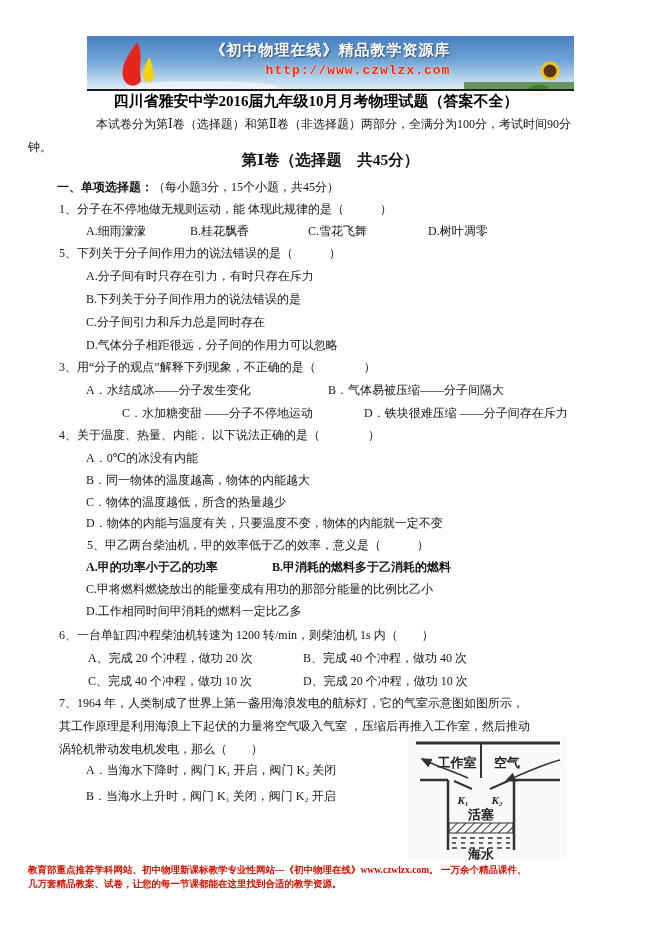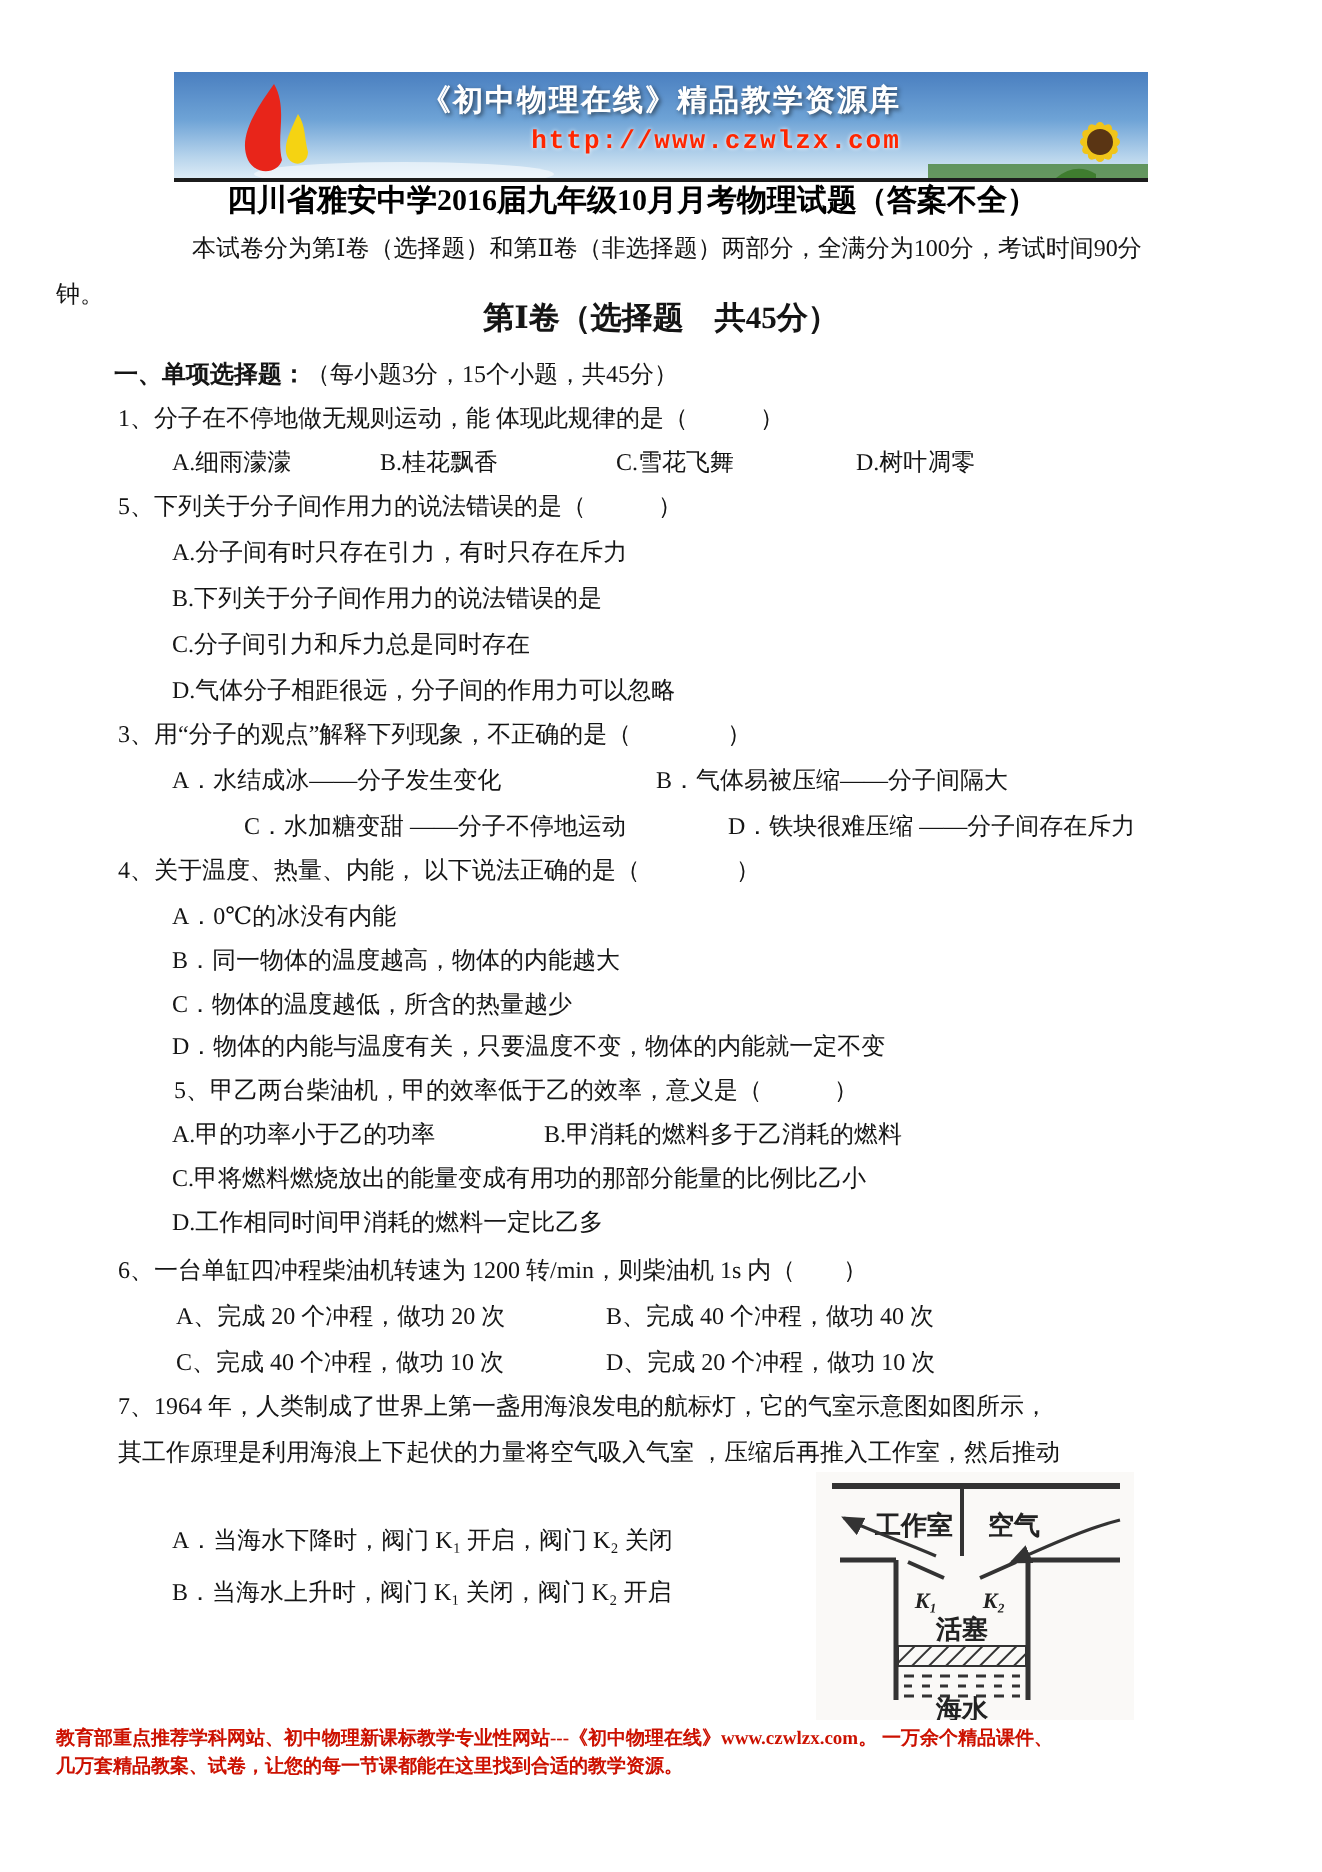--- a/index.html
+++ b/index.html
@@ -87,36 +87,37 @@
     <span class="c" style="width:242px;">C．水加糖变甜 ——分子不停地运动</span><span class="c">D．铁块很难压缩 ——分子间存在斥力</span>
   </div>
 
   <div class="ln" style="top:425px;left:59px;">4、关于温度、热量、内能， 以下说法正确的是（　　　　）</div>
   <div class="ln" style="top:448px;left:86px;">A．0℃的冰没有内能</div>
   <div class="ln" style="top:492px;left:86px;">C．物体的温度越低，所含的热量越少</div>
   <div class="ln" style="top:470px;left:86px;">B．同一物体的温度越高，物体的内能越大</div>
   <div class="ln" style="top:513px;left:86px;">D．物体的内能与温度有关，只要温度不变，物体的内能就一定不变</div>
 
   <div class="ln" style="top:535px;left:47px;margin-left:40px;">5、甲乙两台柴油机，甲的效率低于乙的效率，意义是（　　　）</div>
-  <div class="ln" style="top:557px;left:86px;">
+  <div class="ln" style="top:557px;left:86px;font-weight:bold;">
     <span class="c" style="width:186px;">A.甲的功率小于乙的功率</span><span class="c">B.甲消耗的燃料多于乙消耗的燃料</span>
   </div>
   <div class="ln" style="top:579px;left:86px;">C.甲将燃料燃烧放出的能量变成有用功的那部分能量的比例比乙小</div>
   <div class="ln" style="top:601px;left:86px;">D.工作相同时间甲消耗的燃料一定比乙多</div>
 
   <div class="ln" style="top:625px;left:59px;">6、一台单缸四冲程柴油机转速为 1200 转/min，则柴油机 1s 内（　　）</div>
   <div class="ln" style="top:648px;left:88px;">
     <span class="c" style="width:215px;">A、完成 20 个冲程，做功 20 次</span><span class="c">B、完成 40 个冲程，做功 40 次</span>
   </div>
   <div class="ln" style="top:671px;left:88px;">
     <span class="c" style="width:215px;">C、完成 40 个冲程，做功 10 次</span><span class="c">D、完成 20 个冲程，做功 10 次</span>
   </div>
 
   <div class="ln" style="top:693px;left:59px;">7、1964 年，人类制成了世界上第一盏用海浪发电的航标灯，它的气室示意图如图所示，</div>
   <div class="ln" style="top:716px;left:59px;">其工作原理是利用海浪上下起伏的力量将空气吸入气室 ，压缩后再推入工作室，然后推动</div>
+  <div class="ln" style="top:739px;left:59px;">涡轮机带动发电机发电，那么（　　）</div>
   <div class="ln" style="top:760px;left:86px;">A．当海水下降时，阀门 K₁ 开启，阀门 K₂ 关闭</div>
   <div class="ln" style="top:786px;left:86px;">B．当海水上升时，阀门 K₁ 关闭，阀门 K₂ 开启</div>
 
   <svg class="figure" viewBox="0 0 159 124">
     <defs>
       <pattern id="hatch" width="6" height="6" patternUnits="userSpaceOnUse" patternTransform="rotate(45)">
         <line x1="0" y1="0" x2="0" y2="6" stroke="#333" stroke-width="2"></line>
       </pattern>
       <marker id="arr" markerWidth="8" markerHeight="8" refX="6" refY="3" orient="auto">
         <path d="M0,0 L7,3 L0,6 Z" fill="#333"></path>

